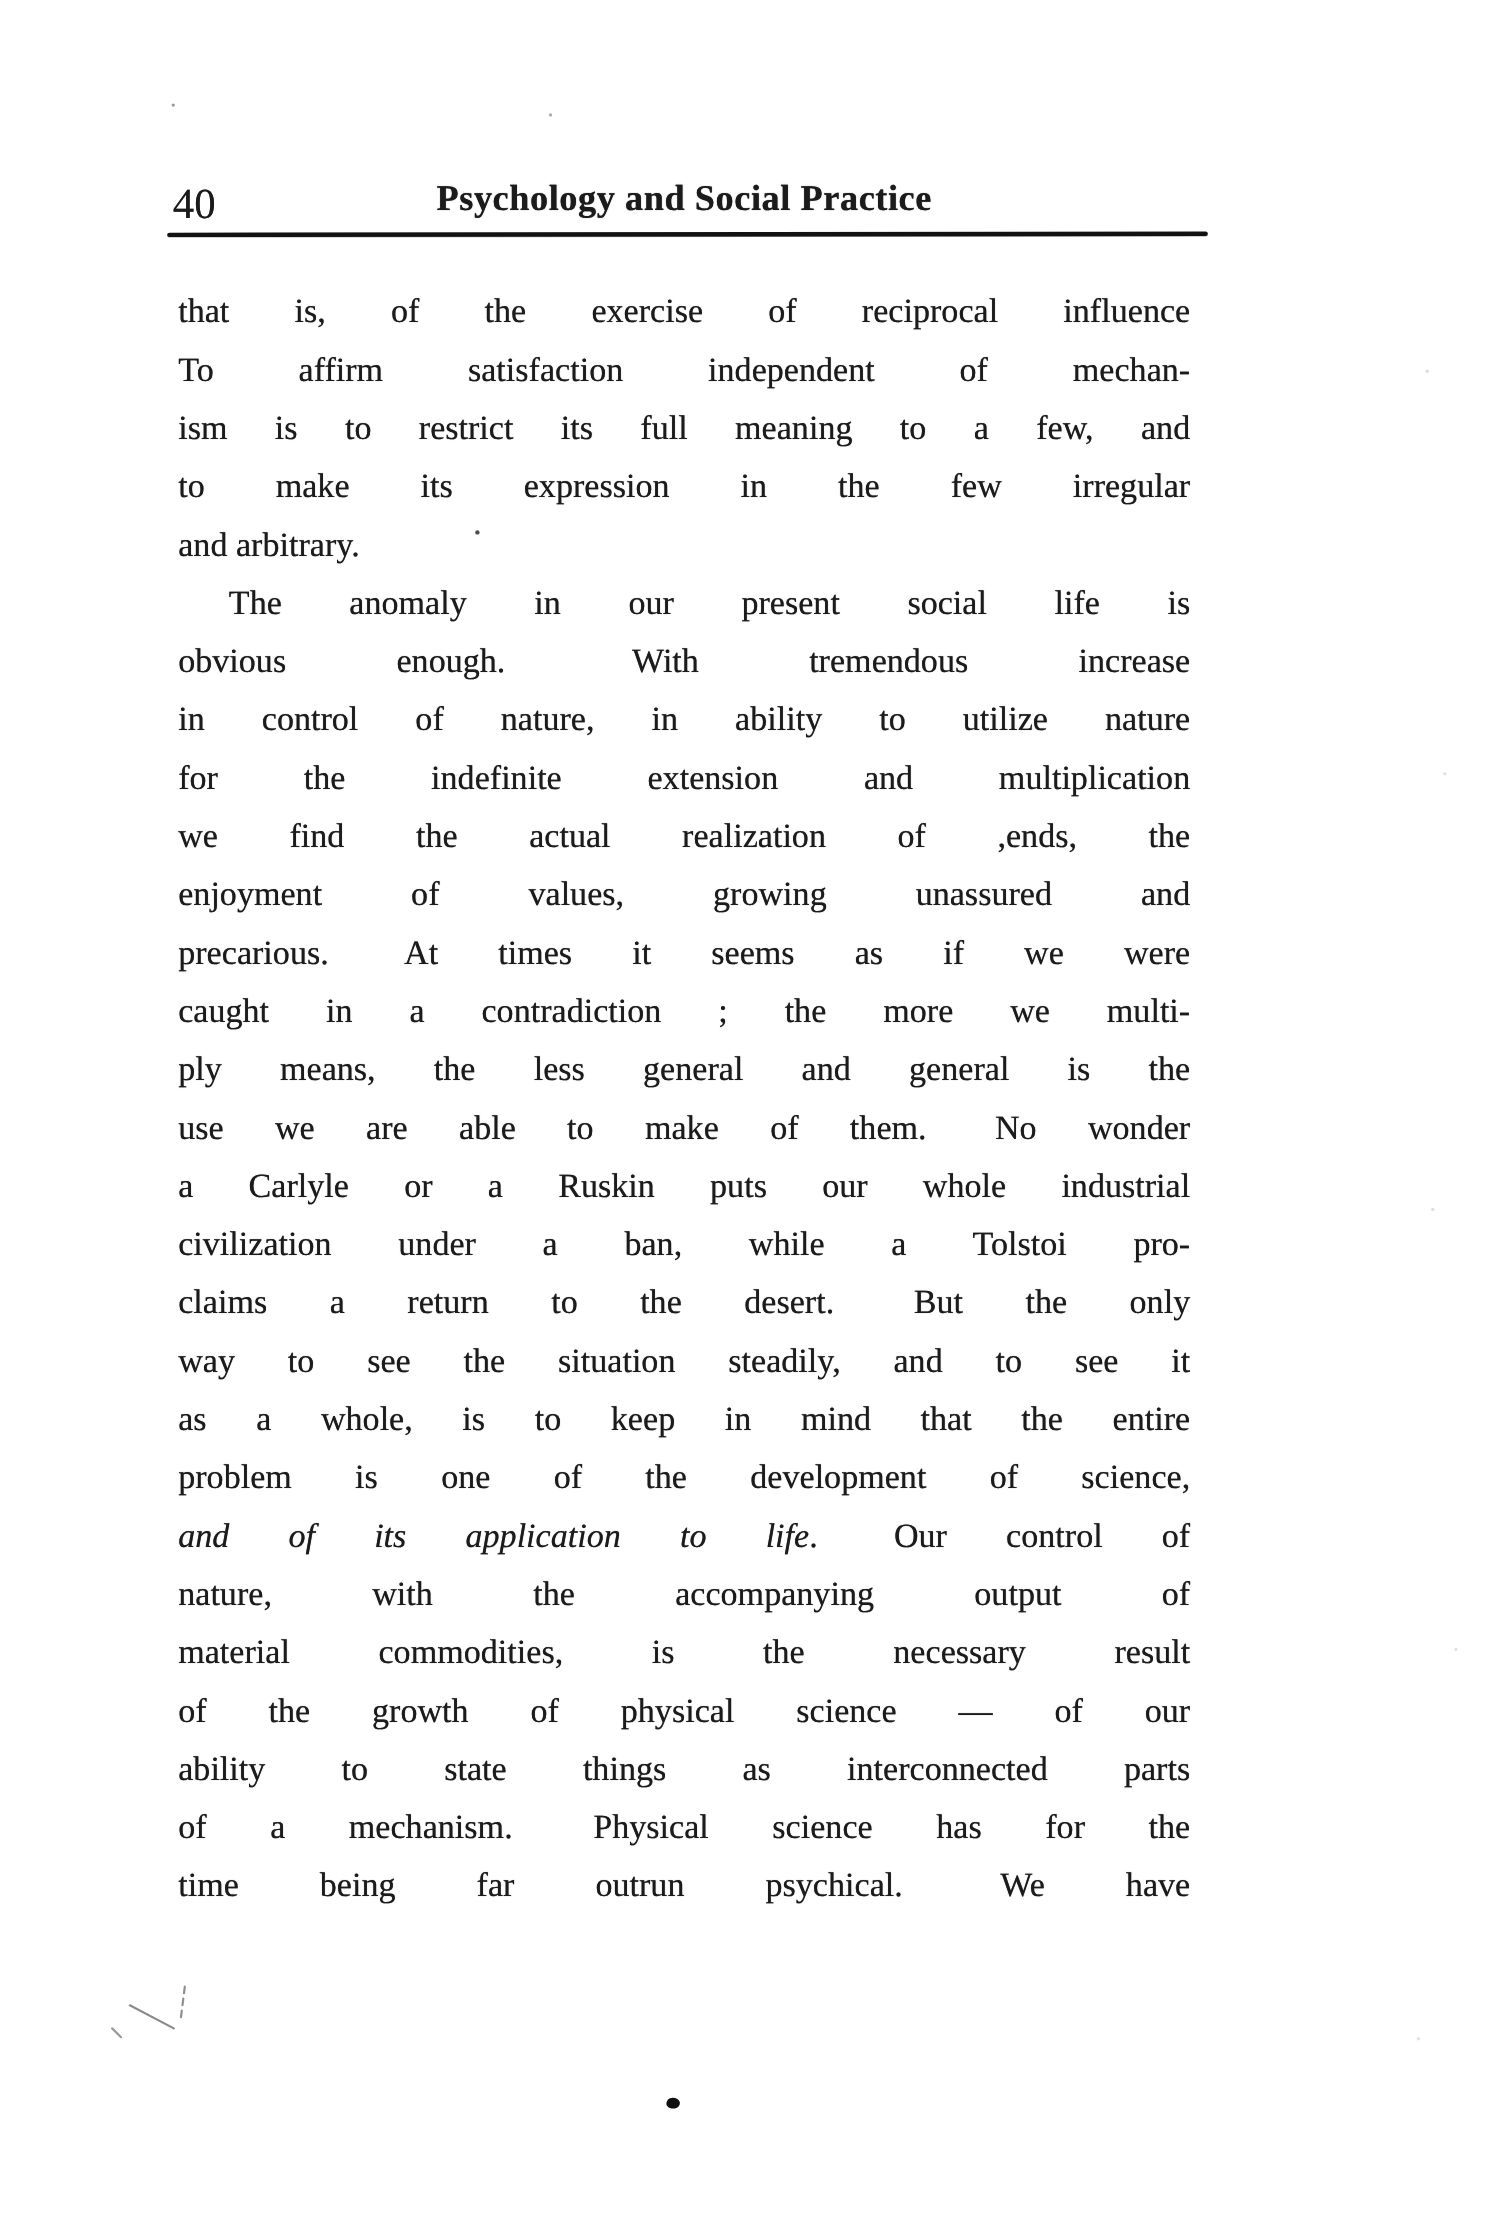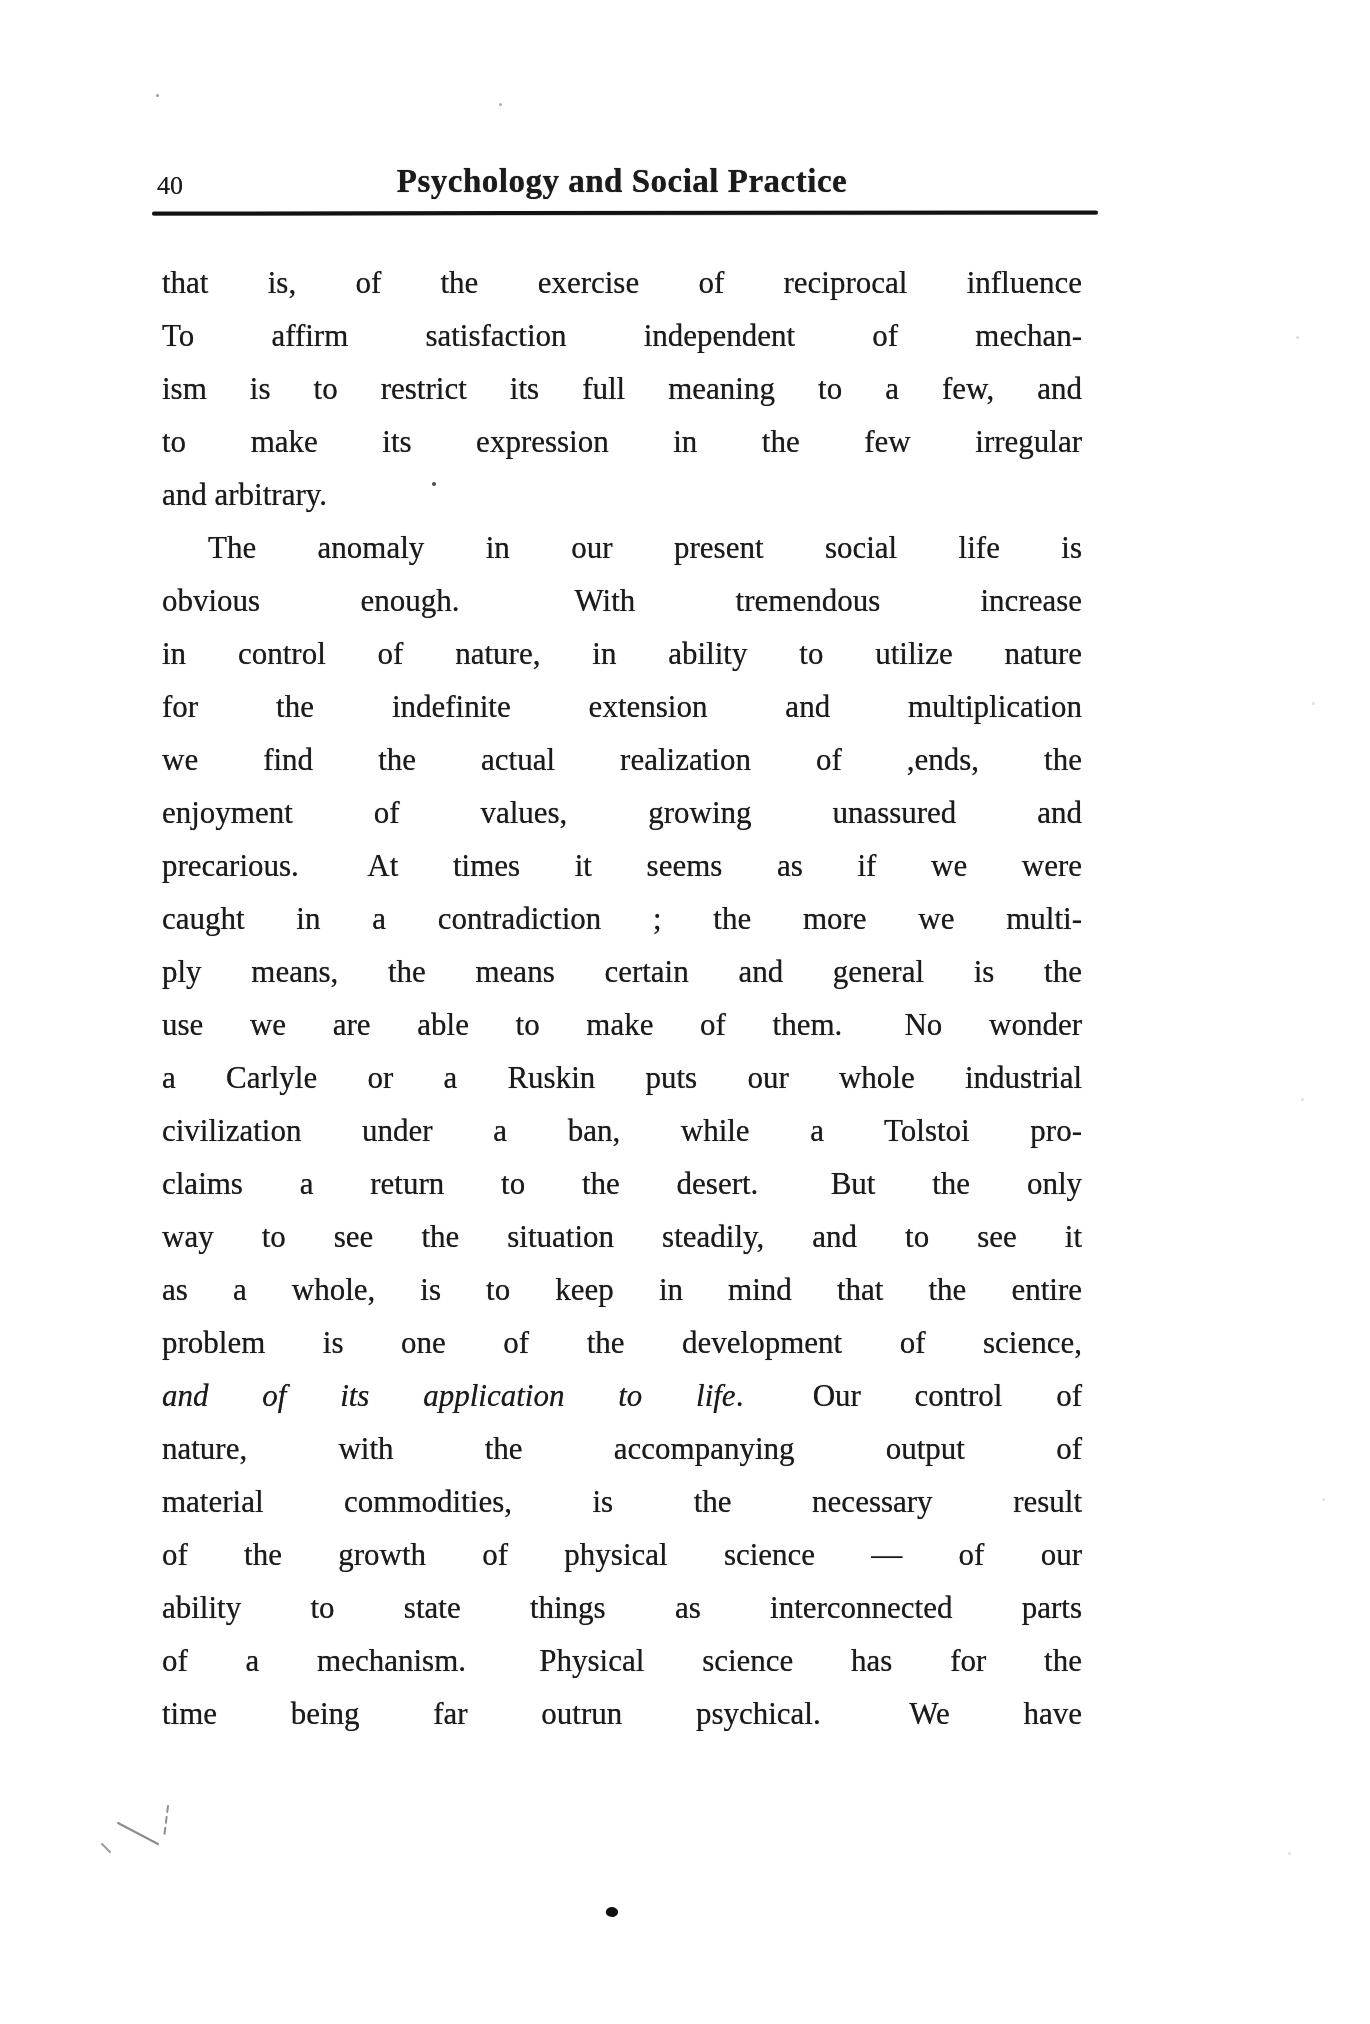--- a/index.html
+++ b/index.html
@@ -7,21 +7,21 @@
     position:relative;
     width:1370px;height:2024px;
     background:var(--paper,#ffffff);
     overflow:hidden;
     font-family:"Liberation Serif","DejaVu Serif",serif;
     color:var(--ink,#1b1b1b);
   }
   
   .folio{
     position:absolute;left:157px;top:169px;
-    font-size:26px;line-height:34px;
+    font-size:39px;line-height:34px;
     text-shadow:0 0 .6px rgba(10,10,10,.7);
   }
   .head-title{
     position:absolute;left:162px;top:162px;width:920px;
     text-align:center;font-weight:bold;font-size:33px;line-height:38px;
     letter-spacing:.5px;
     text-shadow:0 0 .8px rgba(10,10,10,.85);
   }
   .head-rule{
     position:absolute;left:152px;top:211px;width:946px;height:4px;
@@ -79,21 +79,21 @@
       <p class="line"><span class="">to make its expression in the few irregular</span></p>
       <p class="line rag"><span class="">and arbitrary.</span></p>
       <p class="line ind"><span class="">The anomaly in our present social life is</span></p>
       <p class="line"><span class="">obvious enough.  With tremendous increase</span></p>
       <p class="line"><span class="">in control of nature, in ability to utilize nature</span></p>
       <p class="line"><span class="">for the indefinite extension and multiplication</span></p>
       <p class="line"><span class="">we find the actual realization of ,ends, the</span></p>
       <p class="line"><span class="">enjoyment of values, growing unassured and</span></p>
       <p class="line"><span class="">precarious.  At times it seems as if we were</span></p>
       <p class="line"><span class="">caught in a contradiction ; the more we multi-</span></p>
-      <p class="line"><span class="">ply means, the means certain and general is the</span></p>
+      <p class="line"><span class="">ply means, the less general and general is the</span></p>
       <p class="line"><span class="">use we are able to make of them.  No wonder</span></p>
       <p class="line"><span class="">a Carlyle or a Ruskin puts our whole industrial</span></p>
       <p class="line"><span class="">civilization under a ban, while a Tolstoi pro-</span></p>
       <p class="line"><span class="">claims a return to the desert.  But the only</span></p>
       <p class="line"><span class="">way to see the situation steadily, and to see it</span></p>
       <p class="line"><span class="">as a whole, is to keep in mind that the entire</span></p>
       <p class="line"><span class="">problem is one of the development of science,</span></p>
       <p class="line"><span class="it">and of its application to life</span><span class="">.  Our control of</span></p>
       <p class="line"><span class="">nature, with the accompanying output of</span></p>
       <p class="line"><span class="">material commodities, is the necessary result</span></p>

